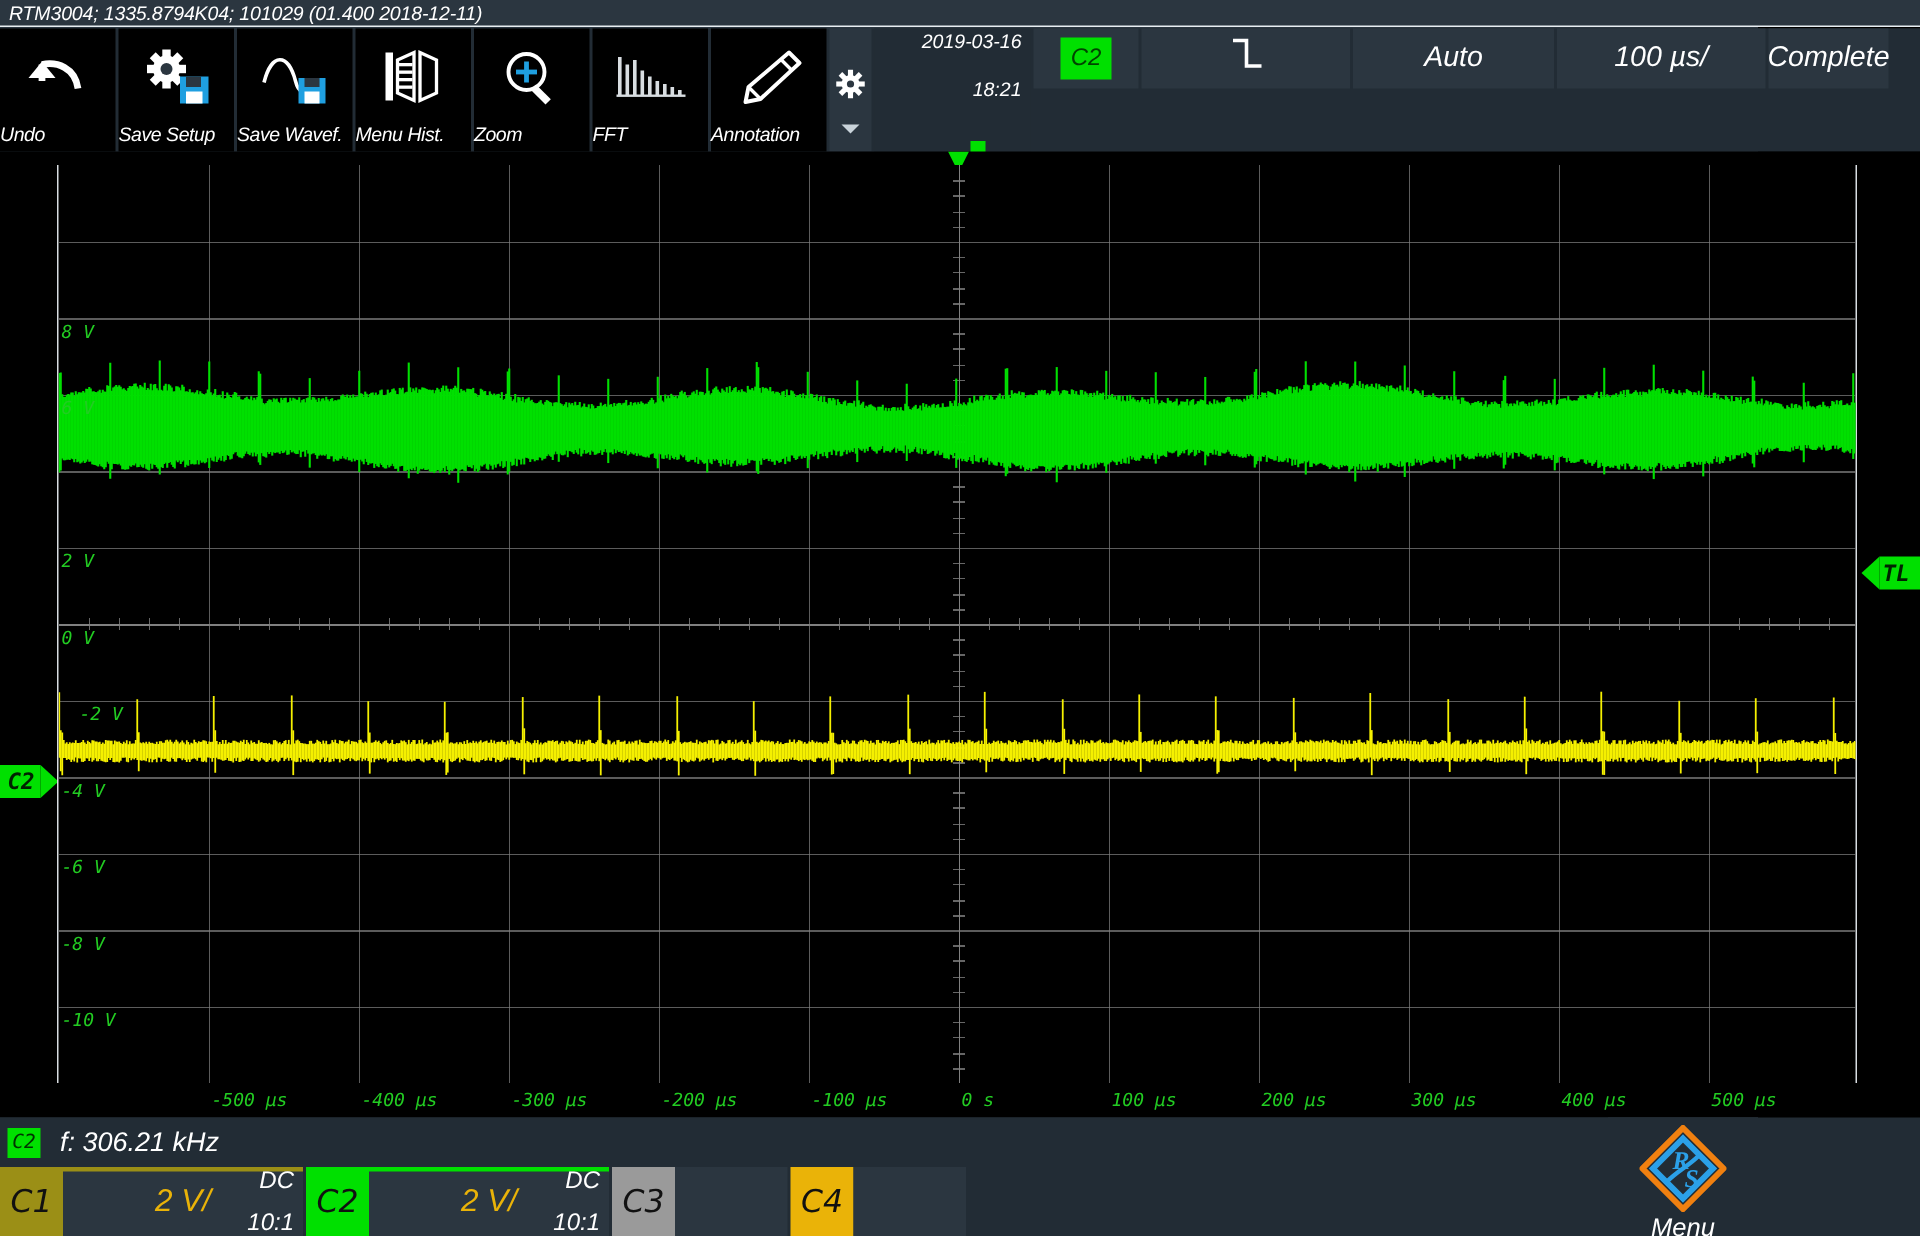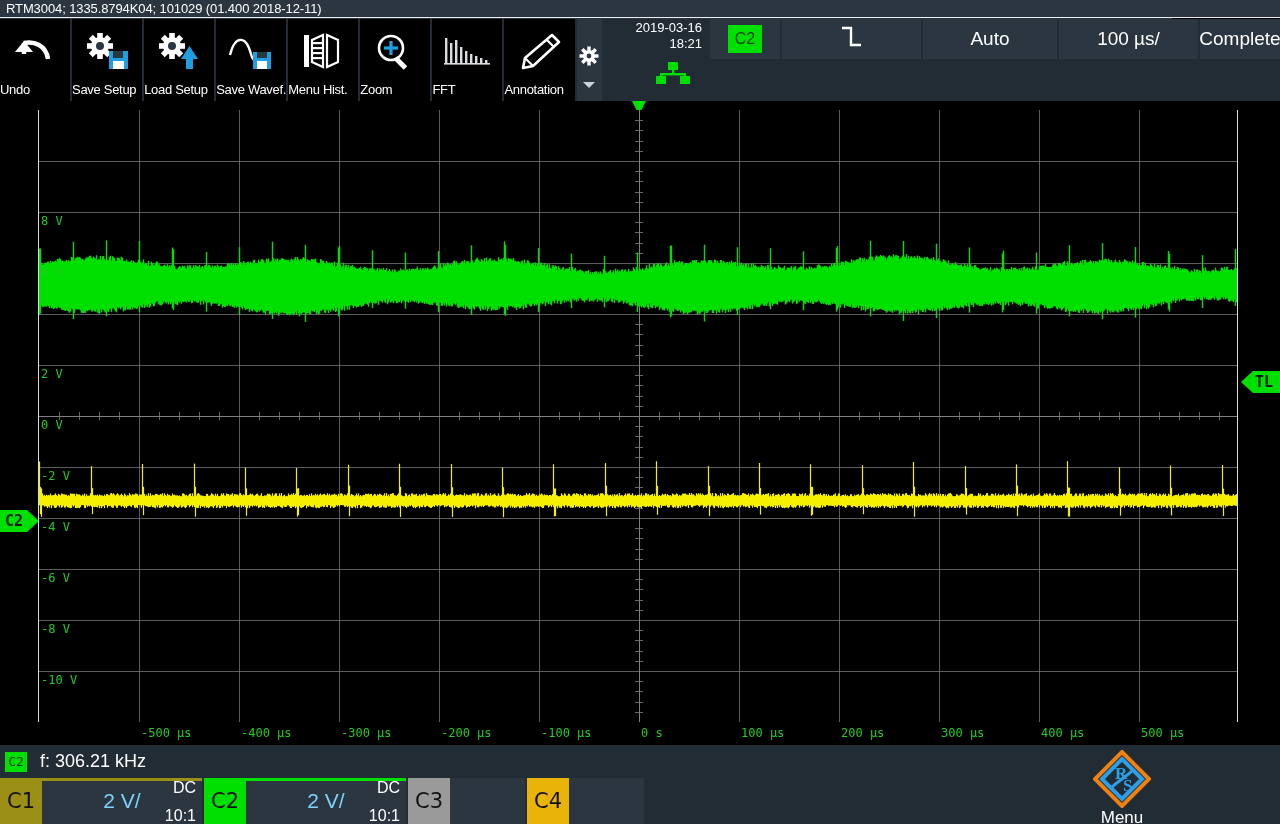--- a/index.html
+++ b/index.html
@@ -6,20 +6,21 @@
   html, body {
     width: 1280px; height: 824px;
     background: #000;
     font-family: "Liberation Sans", sans-serif;
     overflow: hidden;
   }
   #app {
     position: relative;
     width: 1172px; height: 824px;
     background: #2b3640;
+    font-style: italic;
   }
 
   
   #titlebar {
     position: absolute; left: 0; top: 0;
     width: 1280px; height: 18px;
     background: #2b3640;
     border-bottom: 1px solid #e8eef2;
     color: #ffffff;
     font-size: 13px;
@@ -115,20 +116,21 @@
   #datecell {
     grid-row: 1 / span 2;
     background: #222c35;
     flex-direction: column;
     align-items: flex-end;
     justify-content: flex-start;
     padding: 1px 6px 0 0;
     font-size: 13px;
     line-height: 16px;
     cursor: default;
+    gap: 16px;
   }
   #netico { margin: 10px 12px 0 0; align-self: flex-end; }
 
   
   #scope {
     position: absolute; left: 0; top: 101px;
     width: 1280px; height: 644px;
     background: #000000;
   }
   #plot {
@@ -214,21 +216,21 @@
     width: 160px;
     background: #2b3640;
     position: relative;
   }
   .chan .info .topline {
     position: absolute; left: 0; top: 0; width: 100%; height: 3px;
   }
   .chan .info .scale {
     position: absolute; left: 0; top: 0; width: 100%; height: 100%;
     display: flex; align-items: center; justify-content: center;
-    color: #7dd3fc; font-size: 21px;
+    color: #eab308; font-size: 21px;
   }
   .chan .info .cpl {
     position: absolute; right: 6px; top: 3px;
     color: #fff; font-size: 16px; line-height: 14px; text-align: right;
   }
   .chan .info .att {
     position: absolute; right: 6px; bottom: 2px;
     color: #fff; font-size: 16px; line-height: 13px; text-align: right;
   }
   .chan.off .info { width: 75px; }
@@ -285,41 +287,20 @@
           <g fill="#1f9fe0">
             <rect x="26" y="19" width="19" height="18"></rect>
           </g>
           <rect x="30" y="19" width="10" height="7" fill="#2b3640"></rect>
           <rect x="30" y="29" width="11" height="8" fill="#ffffff"></rect>
         </svg>
       </div>
       <div class="lbl">Save Setup</div>
     </div>
 
-    <div class="tbtn">
-      <div class="ic">
-        <svg width="48" height="38" viewBox="0 0 48 38">
-          <g fill="#ffffff">
-            <circle cx="17" cy="14" r="9"></circle>
-            <g>
-              <rect x="14.2" y="1" width="5.6" height="26"></rect>
-              <rect x="4" y="11.2" width="26" height="5.6"></rect>
-              <rect x="14.2" y="1" width="5.6" height="26" transform="rotate(45 17 14)"></rect>
-              <rect x="4" y="11.2" width="26" height="5.6" transform="rotate(45 17 14)"></rect>
-            </g>
-          </g>
-          <circle cx="17" cy="14" r="4" fill="#2b3640"></circle>
-          <g fill="#1f9fe0">
-            <rect x="31" y="22" width="7" height="15"></rect>
-            <path d="M34.5 14 L43 27 L26 27 Z"></path>
-          </g>
-        </svg>
-      </div>
-      <div class="lbl">Load Setup</div>
-    </div>
 
     <div class="tbtn">
       <div class="ic">
         <svg width="48" height="38" viewBox="0 0 48 38">
           <path d="M3 23 C 8 3, 19 3, 24 22 C 26 30, 30 31, 33 25" stroke="#ffffff" stroke-width="2.4" fill="none"></path>
           <g fill="#1f9fe0">
             <rect x="26" y="20" width="18" height="17"></rect>
           </g>
           <rect x="30" y="20" width="10" height="6" fill="#2b3640"></rect>
           <rect x="30" y="29" width="10" height="8" fill="#ffffff"></rect>
@@ -3006,21 +2987,21 @@
             <line x1="1200.5" x2="1200.5" y1="384.65815522478573" y2="395.5333021857977"></line>
           </g>
         </svg>
     </div>
 
     <div id="vlabels">
         <div class="vlabel" style="left: 41px; top: 113px;">8 V</div>
         <div class="vlabel" style="left: 41px; top: 164px;">6 V</div>
         <div class="vlabel" style="left: 41px; top: 266px;">2 V</div>
         <div class="vlabel" style="left: 41px; top: 317px;">0 V</div>
-        <div class="vlabel" style="left: 41px; top: 368px;">-2 V</div>
+        <div class="vlabel" style="left: 41px; top: 368px; padding-left: 12px;">-2 V</div>
         <div class="vlabel" style="left: 41px; top: 419px;">-4 V</div>
         <div class="vlabel" style="left: 41px; top: 470px;">-6 V</div>
         <div class="vlabel" style="left: 41px; top: 521px;">-8 V</div>
         <div class="vlabel" style="left: 41px; top: 572px;">-10 V</div>
       </div>
     <div id="hlabels">
         <div class="hlabel" style="left: 141px; top: 625px;">-500 µs</div>
         <div class="hlabel" style="left: 241px; top: 625px;">-400 µs</div>
         <div class="hlabel" style="left: 341px; top: 625px;">-300 µs</div>
         <div class="hlabel" style="left: 441px; top: 625px;">-200 µs</div>

